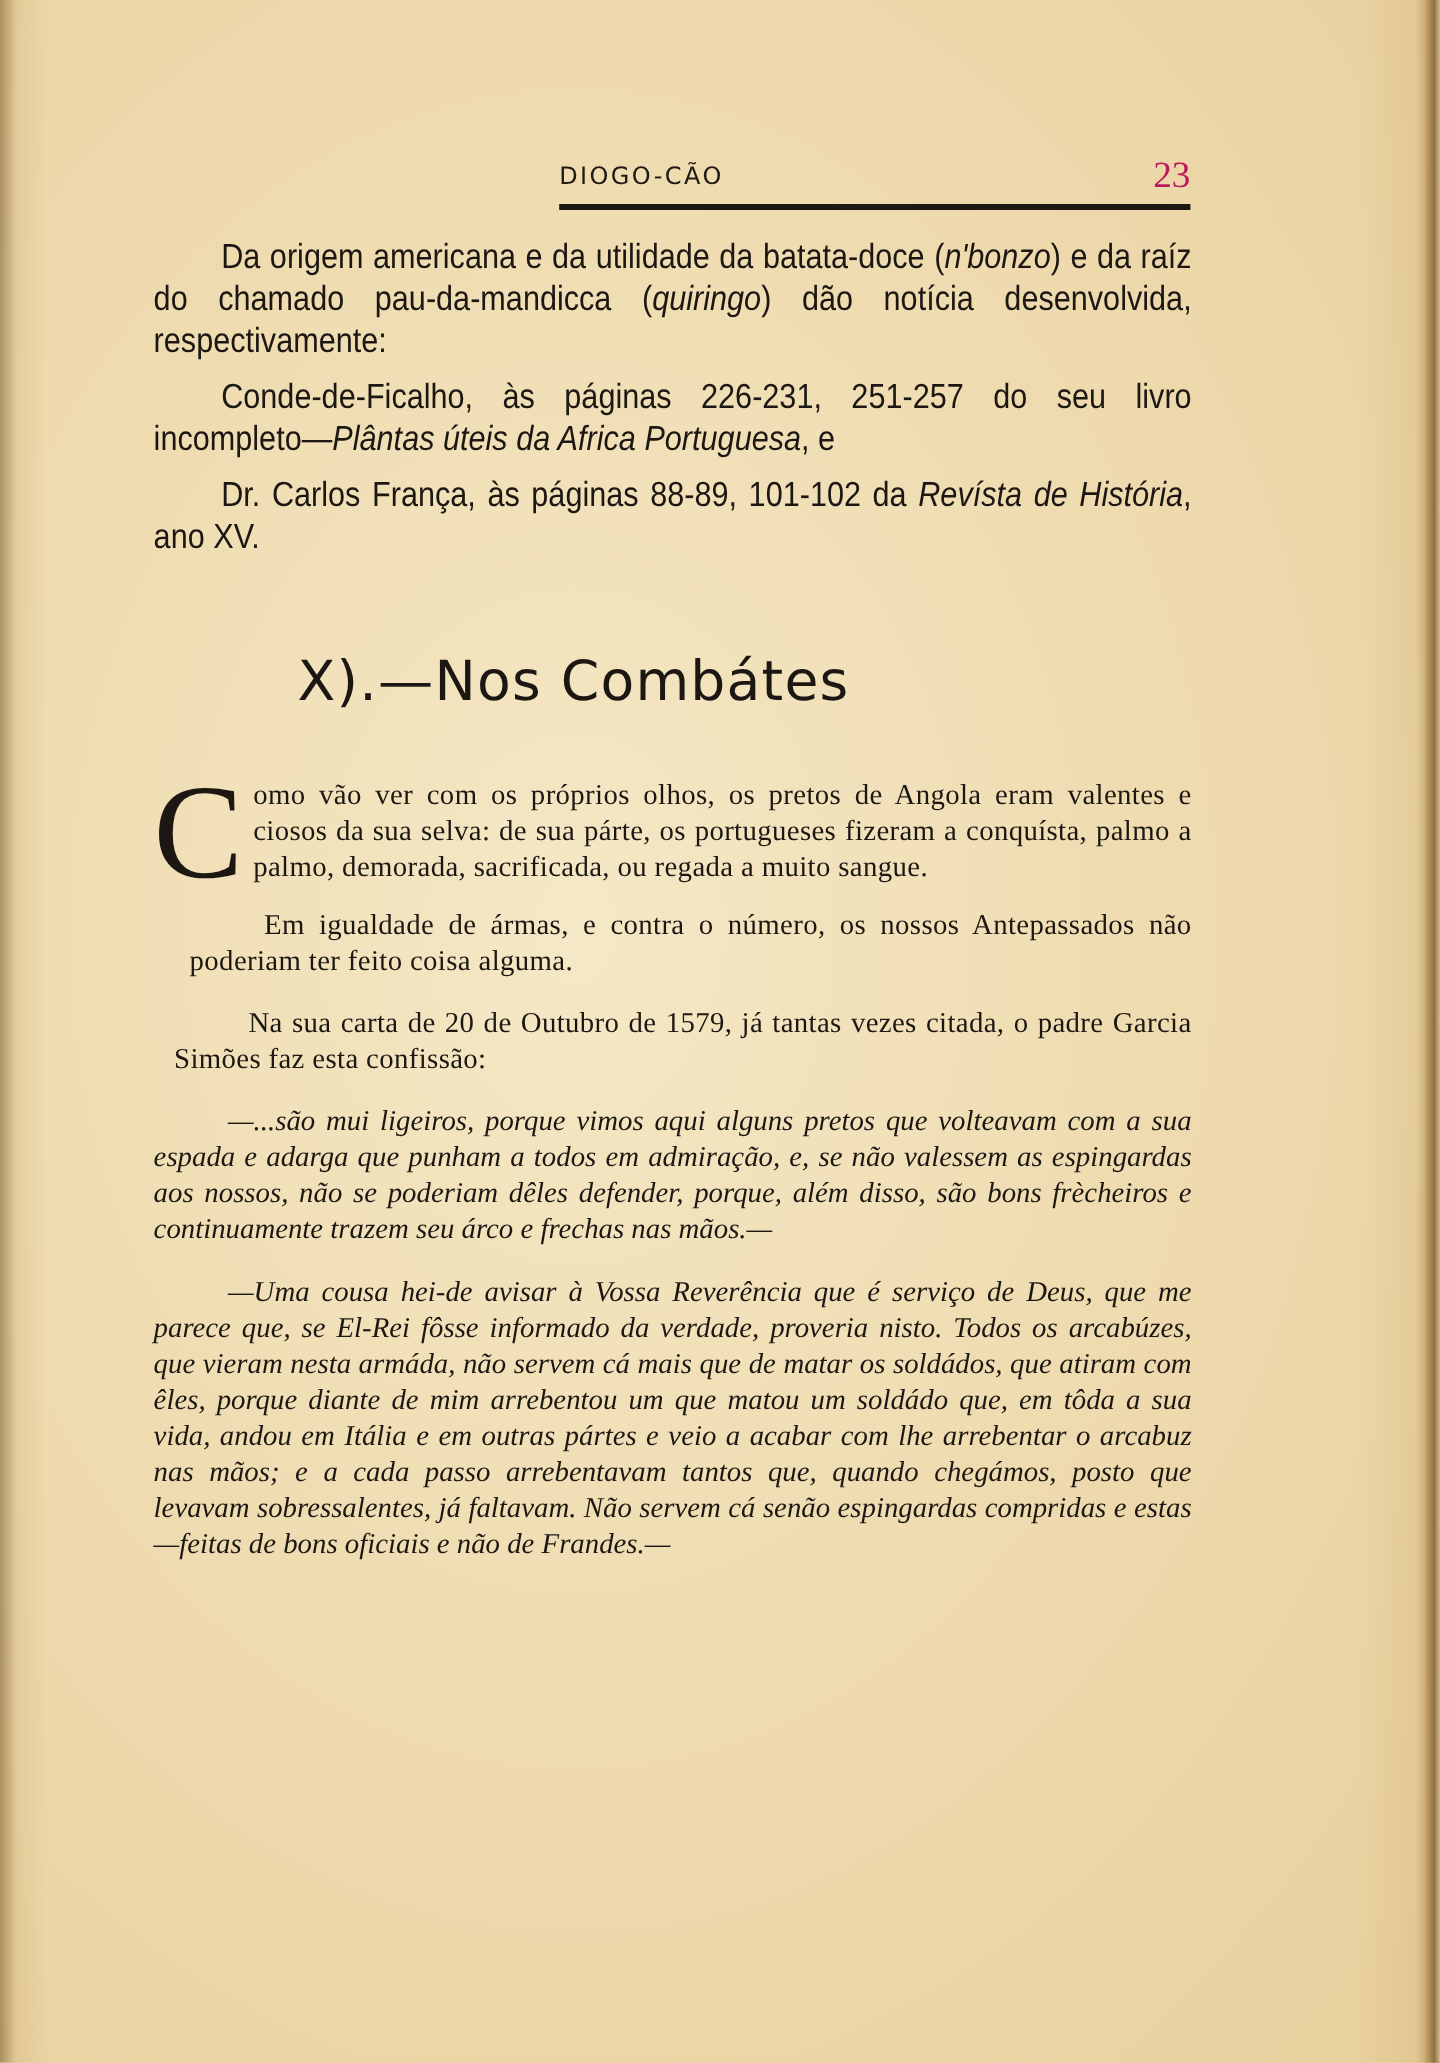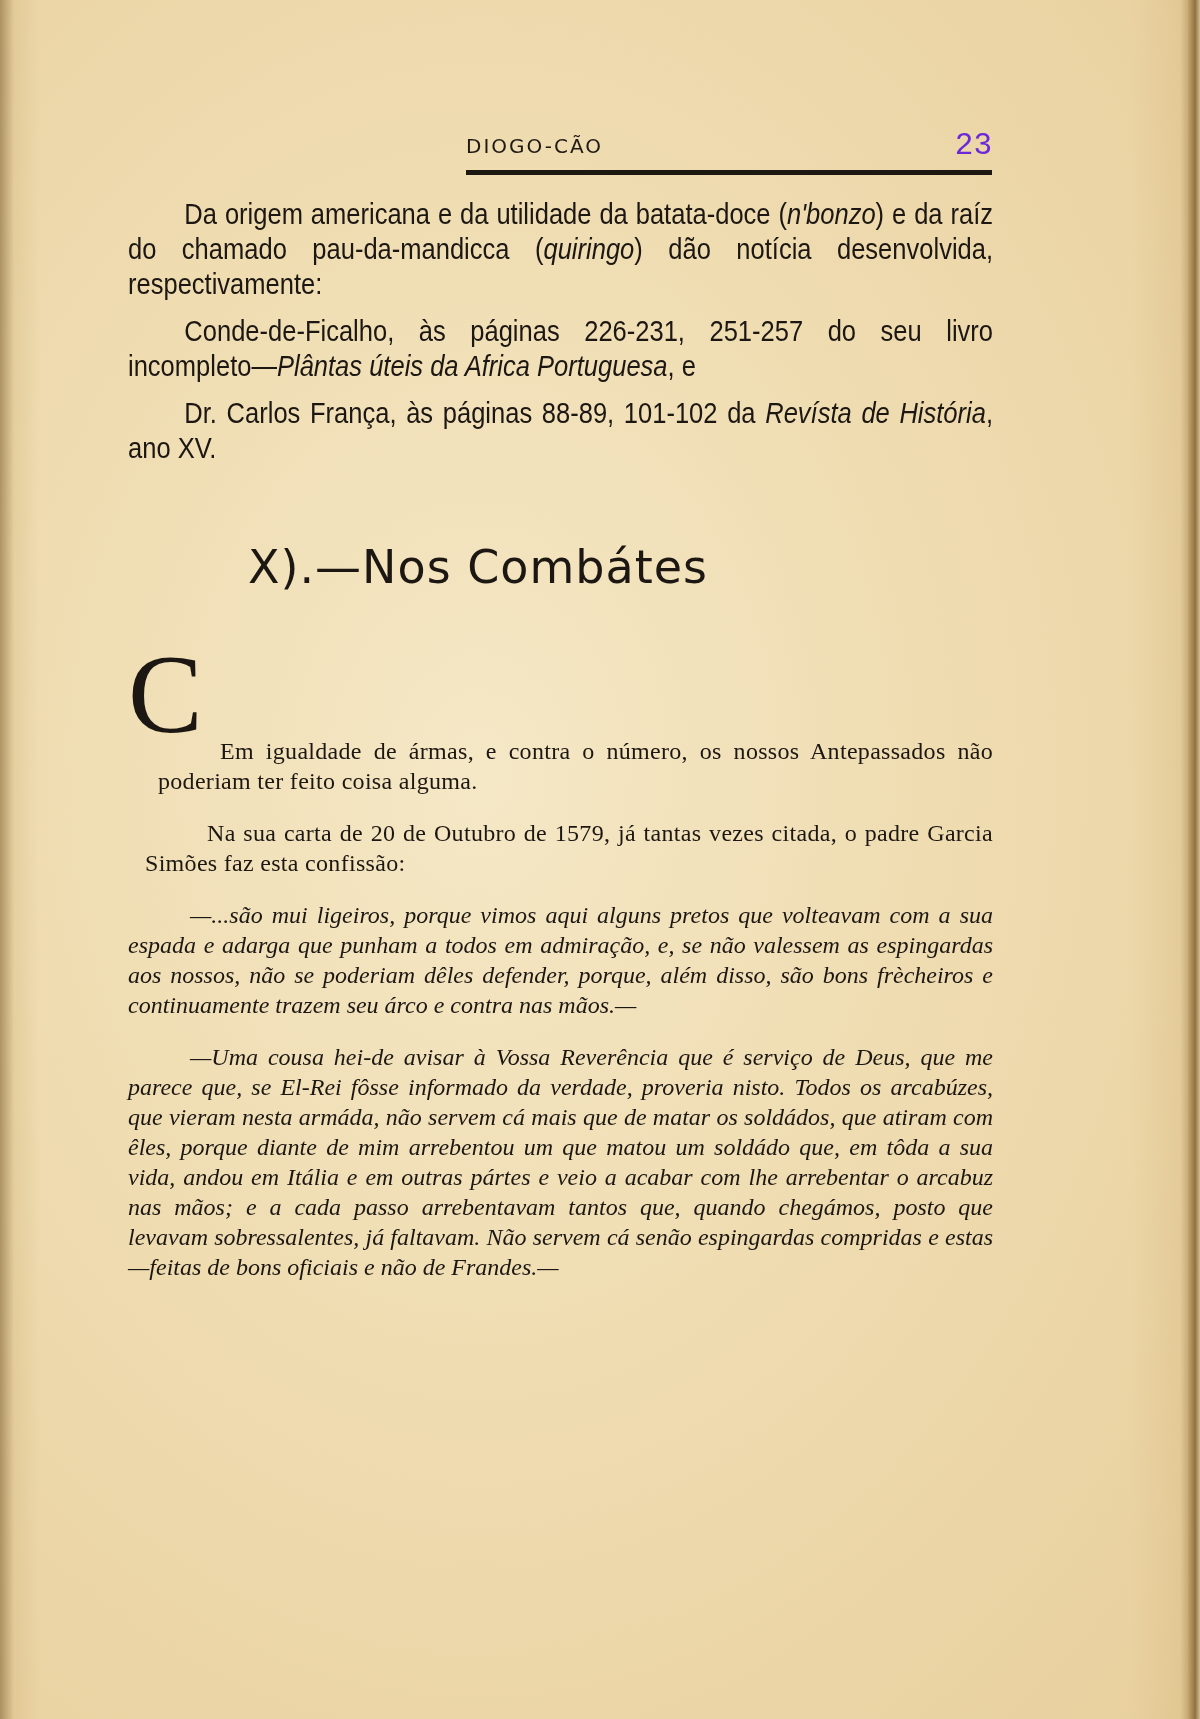--- a/index.html
+++ b/index.html
@@ -22,21 +22,21 @@
     .header {
       position: absolute; left: 466px; top: 128px; width: 526px; height: 46px;
     }
     .running-title {
       position: absolute; left: 0; top: 6px;
       font-family: "DejaVu Sans", sans-serif; font-size: 20px; letter-spacing: 2px;
       color: #1f1a14;
     }
     .page-number {
       position: absolute; right: 0; top: 0;
-      font-family: Liberation Mono, monospace; font-size: 31px; color: #6d28d9;
+      font-family: Liberation Serif, serif; font-size: 31px; color: #be185d;
     }
     .header-rule {
       position: absolute; left: 0; top: 42px; width: 526px; height: 5px;
       background: #1d1812;
     }
     .text {
       position: absolute; left: 128px; width: 865px;
       color: #1c1712;
       font-family: "Liberation Serif", serif;
     }
@@ -79,18 +79,18 @@
 
 <div class="text condensed" style="top:197px;">
   <p class="para"><span>Da origem americana e da utilidade da batata-doce (</span><em>n'bonzo</em><span>) e da raíz do chamado pau-da-mandicca (</span><em>quiringo</em><span>) dão notícia desenvolvida, respectivamente:</span></p>
   <p class="para" style="margin-top:12px;"><span>Conde-de-Ficalho, às páginas 226-231, 251-257 do seu livro incompleto—</span><em>Plântas úteis da Africa Portuguesa</em><span>, e</span></p>
   <p class="para" style="margin-top:12px;"><span>Dr. Carlos França, às páginas 88-89, 101-102 da </span><em>Revísta de História</em><span>, ano XV.</span></p>
 </div>
 
 <div class="section-title">X).—Nos Combátes</div>
 
 <div class="text" style="top:648px;">
-  <p class="serif-para no-indent" style="text-indent:0;"><span class="dropcap">C</span></p>
+  <p class="serif-para no-indent" style="text-indent:0;"><span class="dropcap">C</span><span>omo vão ver com os próprios olhos, os pretos de Angola eram valentes e ciosos da sua selva: de sua párte, os portugueses fizeram a conquísta, palmo a palmo, demorada, sacrificada, ou regada a muito sangue.</span></p>
   <p class="serif-para" style="margin-top:18px; clear:both;margin-left:30px;">Em igualdade de ármas, e contra o número, os nossos Antepassados não poderiam ter feito coisa alguma.</p>
   <p class="serif-para" style="margin-top:22px;margin-left:17px;">Na sua carta de 20 de Outubro de 1579, já tantas vezes citada, o padre Garcia Simões faz esta confissão:</p>
-  <p class="quote" style="margin-top:22px;">—...são mui ligeiros, porque vimos aqui alguns pretos que volteavam com a sua espada e adarga que punham a todos em admiração, e, se não valessem as espingardas aos nossos, não se poderiam dêles defender, porque, além disso, são bons frècheiros e continuamente trazem seu árco e contra nas mãos.—</p>
+  <p class="quote" style="margin-top:22px;">—...são mui ligeiros, porque vimos aqui alguns pretos que volteavam com a sua espada e adarga que punham a todos em admiração, e, se não valessem as espingardas aos nossos, não se poderiam dêles defender, porque, além disso, são bons frècheiros e continuamente trazem seu árco e frechas nas mãos.—</p>
   <p class="quote" style="margin-top:22px;">—Uma cousa hei-de avisar à Vossa Reverência que é serviço de Deus, que me parece que, se El-Rei fôsse informado da verdade, proveria nisto. Todos os arcabúzes, que vieram nesta armáda, não servem cá mais que de matar os soldádos, que atiram com êles, porque diante de mim arrebentou um que matou um soldádo que, em tôda a sua vida, andou em Itália e em outras pártes e veio a acabar com lhe arrebentar o arcabuz nas mãos; e a cada passo arrebentavam tantos que, quando chegámos, posto que levavam sobressalentes, já faltavam. Não servem cá senão espingardas compridas e estas—feitas de bons oficiais e não de Frandes.—</p>
 </div>
 
 </body></html>

